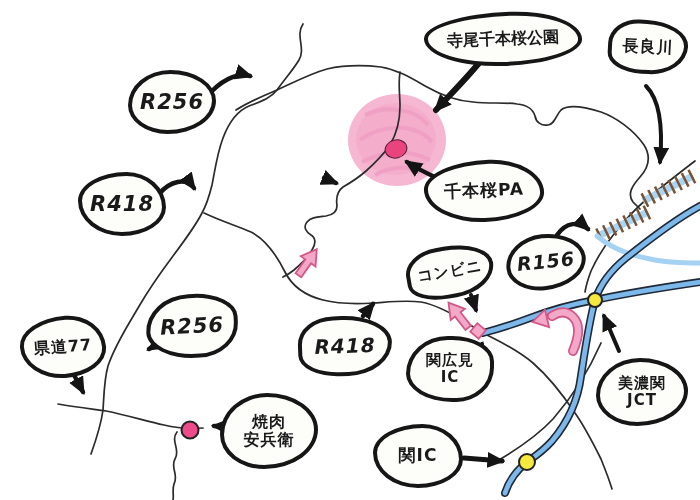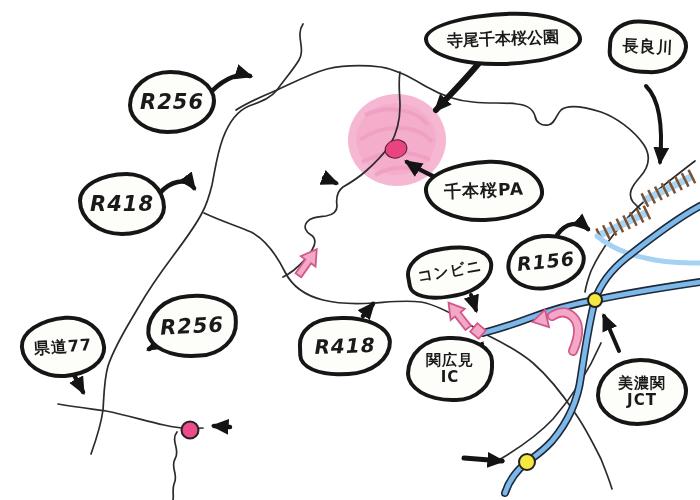--- a/index.html
+++ b/index.html
@@ -121,15 +121,18 @@
 
   <div class="bubble rA" style="left:596px;top:358px;width:92px;height:68px;font-size:15px;">美濃関
 JCT</div>
 
   <div class="bubble rB" style="left:20px;top:316px;width:86px;height:62px;font-size:16px;transform:rotate(-4deg);">県道77</div>
 
   <div class="bubble rC" style="left:146px;top:294px;width:92px;height:64px;font-size:21px;font-style:italic;transform:rotate(-3deg);">R256</div>
 
   <div class="bubble rD" style="left:298px;top:316px;width:94px;height:60px;font-size:20px;font-style:italic;transform:rotate(-2deg);">R418</div>
 
+  <div class="bubble rA" style="left:220px;top:393px;width:98px;height:76px;font-size:16px;">焼肉
+安兵衛</div>
 
+  <div class="bubble rB" style="left:373px;top:424px;width:90px;height:64px;font-size:17px;">関IC</div>
 
 </div>
 
 </body></html>

